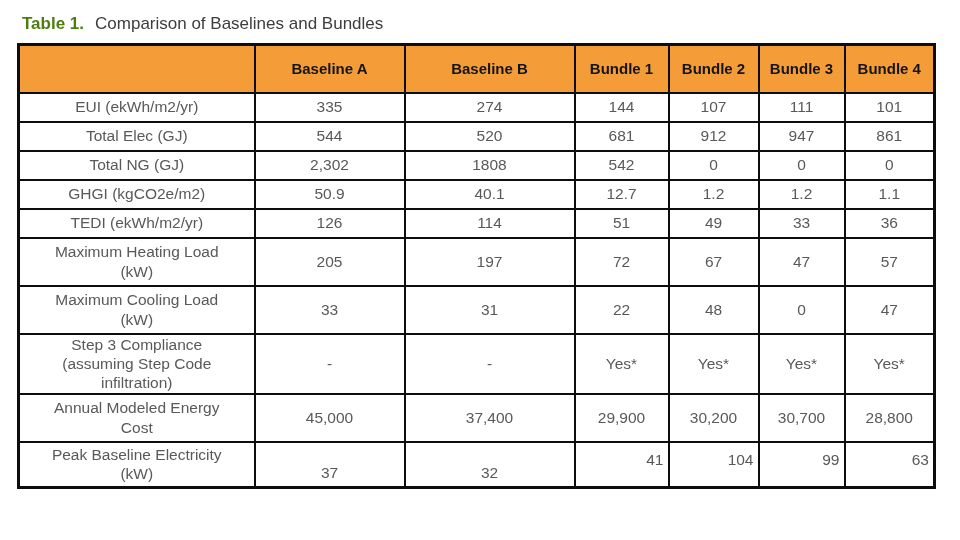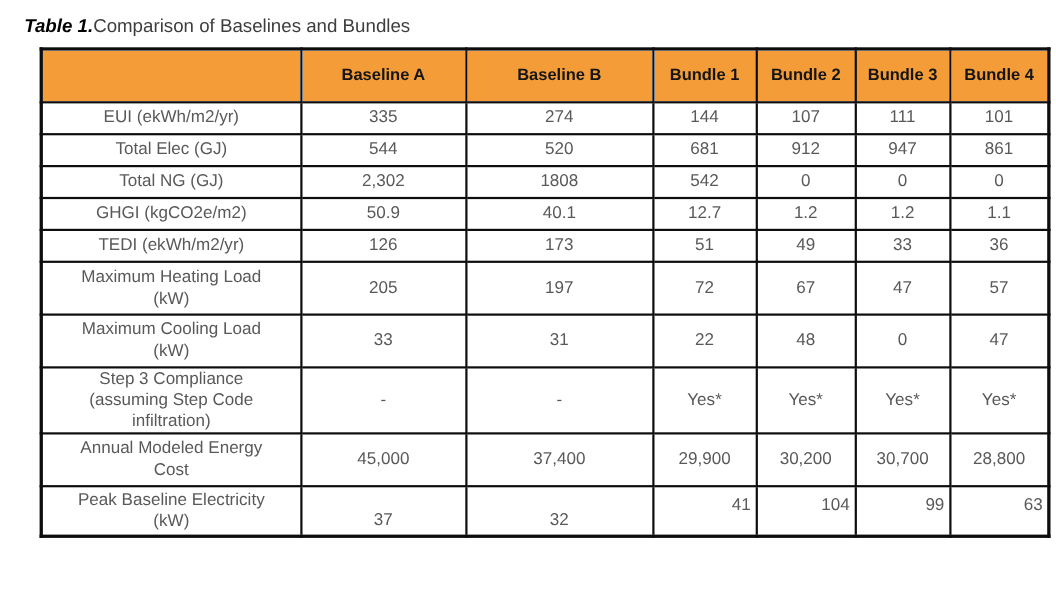--- a/index.html
+++ b/index.html
@@ -17,28 +17,27 @@
     background: #ffffff;
   }
   .table-title {
     margin: 0;
     padding: 14px 0 9px 22px;
     font-size: 17px;
     color: #3d3d3d;
   }
   .table-title .title-prefix {
     font-weight: bold;
-    color: #000000;
-    margin-right: 0;
-    font-style: italic;
+    color: #4d7c0f;
+    margin-right: 11px;
   }
   table.comparison {
     border-collapse: collapse;
     table-layout: fixed;
-    margin-left: 36px;
+    margin-left: 17px;
     width: 916px;
     border: 3px solid #0d0d0d;
   }
   th, td {
     border: 2px solid #0d0d0d;
     text-align: center;
     overflow: hidden;
   }
   thead tr { height: 48px; }
   th {
@@ -133,21 +132,21 @@
         <td>50.9</td>
         <td>40.1</td>
         <td>12.7</td>
         <td>1.2</td>
         <td>1.2</td>
         <td>1.1</td>
       </tr>
       <tr class="h1">
         <td class="row-label">TEDI (ekWh/m2/yr)</td>
         <td>126</td>
-        <td>173</td>
+        <td>114</td>
         <td>51</td>
         <td>49</td>
         <td>33</td>
         <td>36</td>
       </tr>
       <tr class="h2">
         <td class="row-label">Maximum Heating Load (kW)</td>
         <td>205</td>
         <td>197</td>
         <td>72</td>

